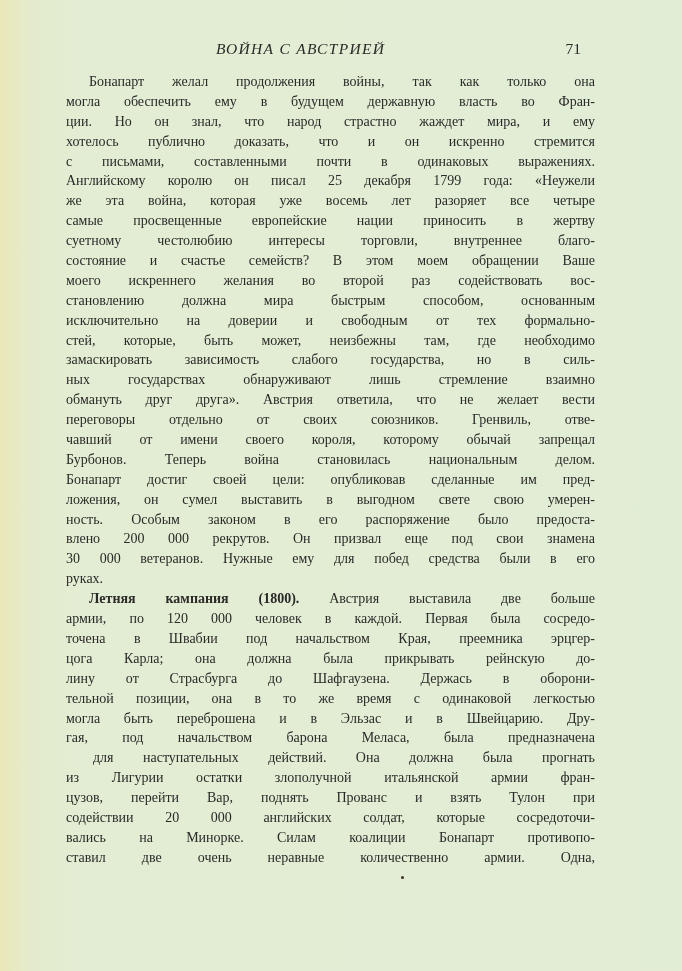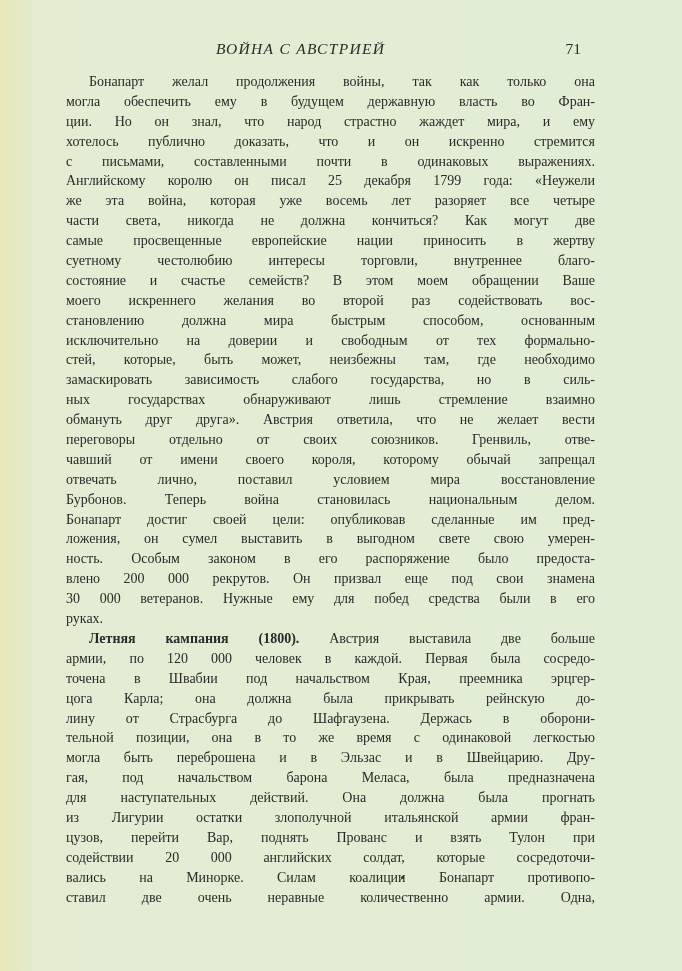--- a/index.html
+++ b/index.html
@@ -47,52 +47,50 @@
 
 <div class="text-block">
   <div>
     <div class="line indent" style="white-space: nowrap; display: block;">Бонапарт желал продолжения войны, так как только она</div>
     <div class="line" style="white-space: nowrap; display: block;">могла обеспечить ему в будущем державную власть во Фран-</div>
     <div class="line" style="white-space: nowrap; display: block;">ции. Но он знал, что народ страстно жаждет мира, и ему</div>
     <div class="line" style="white-space: nowrap; display: block;">хотелось публично доказать, что и он искренно стремится</div>
     <div class="line" style="white-space: nowrap; display: block;">с письмами, составленными почти в одинаковых выражениях.</div>
     <div class="line" style="white-space: nowrap; display: block;">Английскому королю он писал 25 декабря 1799 года: «Неужели</div>
     <div class="line" style="white-space: nowrap; display: block;">же эта война, которая уже восемь лет разоряет все четыре</div>
-    <div class="line" style="white-space: nowrap; display: block;">части света, никогда не должна кончиться? Как могут две</div>
     <div class="line" style="white-space: nowrap; display: block;">самые просвещенные европейские нации приносить в жертву</div>
     <div class="line" style="white-space: nowrap; display: block;">суетному честолюбию интересы торговли, внутреннее благо-</div>
     <div class="line" style="white-space: nowrap; display: block;">состояние и счастье семейств? В этом моем обращении Ваше</div>
     <div class="line" style="white-space: nowrap; display: block;">моего искреннего желания во второй раз содействовать вос-</div>
     <div class="line" style="white-space: nowrap; display: block;">становлению должна мира быстрым способом, основанным</div>
     <div class="line" style="white-space: nowrap; display: block;">исключительно на доверии и свободным от тех формально-</div>
     <div class="line" style="white-space: nowrap; display: block;">стей, которые, быть может, неизбежны там, где необходимо</div>
     <div class="line" style="white-space: nowrap; display: block;">замаскировать зависимость слабого государства, но в силь-</div>
     <div class="line" style="white-space: nowrap; display: block;">ных государствах обнаруживают лишь стремление взаимно</div>
     <div class="line" style="white-space: nowrap; display: block;">обмануть друг друга». Австрия ответила, что не желает вести</div>
     <div class="line" style="white-space: nowrap; display: block;">переговоры отдельно от своих союзников. Гренвиль, отве-</div>
     <div class="line" style="white-space: nowrap; display: block;">чавший от имени своего короля, которому обычай запрещал</div>
-    <div class="line" style="white-space: nowrap; display: block;">отвечать лично, поставил условием мира восстановление</div>
     <div class="line" style="white-space: nowrap; display: block;">Бурбонов. Теперь война становилась национальным делом.</div>
     <div class="line" style="white-space: nowrap; display: block;">Бонапарт достиг своей цели: опубликовав сделанные им пред-</div>
     <div class="line" style="white-space: nowrap; display: block;">ложения, он сумел выставить в выгодном свете свою умерен-</div>
     <div class="line" style="white-space: nowrap; display: block;">ность. Особым законом в его распоряжение было предоста-</div>
     <div class="line" style="white-space: nowrap; display: block;">влено 200 000 рекрутов. Он призвал еще под свои знамена</div>
     <div class="line" style="white-space: nowrap; display: block;">30 000 ветеранов. Нужные ему для побед средства были в его</div>
     <div class="line last" style="white-space: nowrap; display: block;">руках.</div>
   </div>
   <div>
     <div class="line indent" style="white-space: nowrap; display: block;"><span class="bold">Летняя кампания (1800).</span><span> Австрия выставила две больше</span></div>
     <div class="line" style="white-space: nowrap; display: block;">армии, по 120 000 человек в каждой. Первая была сосредо-</div>
     <div class="line" style="white-space: nowrap; display: block;">точена в Швабии под начальством Края, преемника эрцгер-</div>
     <div class="line" style="white-space: nowrap; display: block;">цога Карла; она должна была прикрывать рейнскую до-</div>
     <div class="line" style="white-space: nowrap; display: block;">лину от Страсбурга до Шафгаузена. Держась в оборони-</div>
     <div class="line" style="white-space: nowrap; display: block;">тельной позиции, она в то же время с одинаковой легкостью</div>
     <div class="line" style="white-space: nowrap; display: block;">могла быть переброшена и в Эльзас и в Швейцарию. Дру-</div>
     <div class="line" style="white-space: nowrap; display: block;">гая, под начальством барона Меласа, была предназначена</div>
-    <div class="line" style="white-space: nowrap; display: block;">для наступательных действий. Она должна была прогнать</div>
+    <div class="line" style="white-space: nowrap; display: block; margin-left: 27px;">для наступательных действий. Она должна была прогнать</div>
     <div class="line" style="white-space: nowrap; display: block;">из Лигурии остатки злополучной итальянской армии фран-</div>
     <div class="line" style="white-space: nowrap; display: block;">цузов, перейти Вар, поднять Прованс и взять Тулон при</div>
     <div class="line" style="white-space: nowrap; display: block;">содействии 20 000 английских солдат, которые сосредоточи-</div>
     <div class="line" style="white-space: nowrap; display: block;">вались на Минорке. Силам коалиции Бонапарт противопо-</div>
     <div class="line" style="white-space: nowrap; display: block;">ставил две очень неравные количественно армии. Одна,</div>
   </div>
 </div>
 
 <div class="dot"></div>
 

